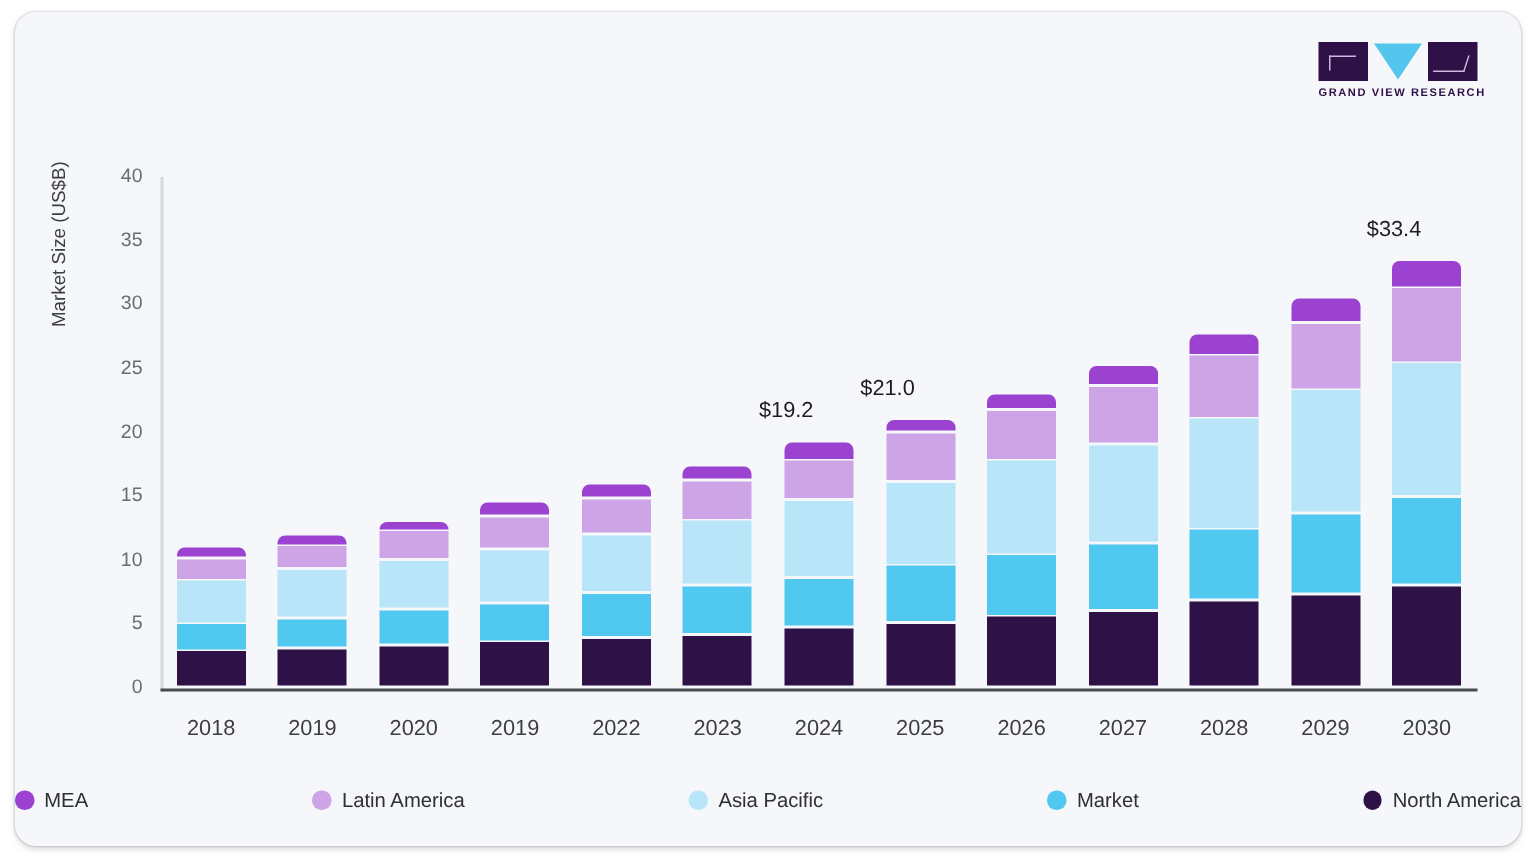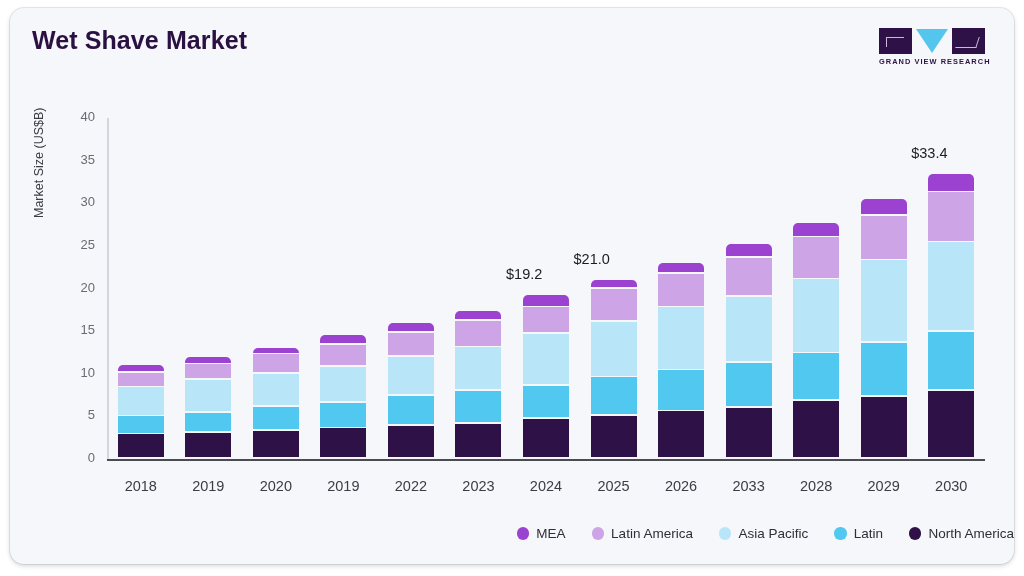--- a/index.html
+++ b/index.html
@@ -164,21 +164,21 @@
     color: #1c1c22;
     white-space: nowrap;
   }
 
   
   #legend {
     position: absolute;
     left: 0; right: 0;
     bottom: 23px;
     display: flex;
-    justify-content: flex-end;
+    justify-content: space-between;
     align-items: center;
     gap: 26px;
   }
   .legend-item {
     display: flex;
     align-items: center;
     gap: 7px;
   }
   .legend-swatch {
     width: 12.5px; height: 12.5px;
@@ -191,21 +191,20 @@
     white-space: nowrap;
   }
 </style>
 </head>
 <body>
 
 <div id="frame">
   <div id="card">
 
     <div id="header">
-      <div id="title">Wet Shave Market</div>
 
       <div id="logo">
         <div id="logo-marks">
           <div class="logo-box" id="logo-box-left"></div>
           <div id="logo-triangle"></div>
           <div class="logo-box" id="logo-box-right"></div>
         </div>
         <div id="logo-text">GRAND VIEW RESEARCH</div>
       </div>
     </div>
@@ -324,21 +323,21 @@
       <div id="x-ticks">
           <div class="x-tick-label" style="left: 95.7692px; width: 70px; top: 470px;">2018</div>
           <div class="x-tick-label" style="left: 163.308px; width: 70px; top: 470px;">2019</div>
           <div class="x-tick-label" style="left: 230.846px; width: 70px; top: 470px;">2020</div>
           <div class="x-tick-label" style="left: 298.385px; width: 70px; top: 470px;">2019</div>
           <div class="x-tick-label" style="left: 365.923px; width: 70px; top: 470px;">2022</div>
           <div class="x-tick-label" style="left: 433.462px; width: 70px; top: 470px;">2023</div>
           <div class="x-tick-label" style="left: 501px; width: 70px; top: 470px;">2024</div>
           <div class="x-tick-label" style="left: 568.538px; width: 70px; top: 470px;">2025</div>
           <div class="x-tick-label" style="left: 636.077px; width: 70px; top: 470px;">2026</div>
-          <div class="x-tick-label" style="left: 703.615px; width: 70px; top: 470px;">2033</div>
+          <div class="x-tick-label" style="left: 703.615px; width: 70px; top: 470px;">2027</div>
           <div class="x-tick-label" style="left: 771.154px; width: 70px; top: 470px;">2028</div>
           <div class="x-tick-label" style="left: 838.692px; width: 70px; top: 470px;">2029</div>
           <div class="x-tick-label" style="left: 906.231px; width: 70px; top: 470px;">2030</div>
         </div>
     </div>
 
     <div id="legend">
         <div class="legend-item">
           <span class="legend-swatch" style="background: rgb(155, 66, 209);"></span>
           <span class="legend-label">MEA</span>
@@ -346,21 +345,21 @@
         <div class="legend-item">
           <span class="legend-swatch" style="background: rgb(205, 164, 229);"></span>
           <span class="legend-label">Latin America</span>
         </div>
         <div class="legend-item">
           <span class="legend-swatch" style="background: rgb(184, 230, 248);"></span>
           <span class="legend-label">Asia Pacific</span>
         </div>
         <div class="legend-item">
           <span class="legend-swatch" style="background: rgb(80, 200, 240);"></span>
-          <span class="legend-label">Latin</span>
+          <span class="legend-label">Market</span>
         </div>
         <div class="legend-item">
           <span class="legend-swatch" style="background: rgb(46, 17, 70);"></span>
           <span class="legend-label">North America</span>
         </div>
       </div>
 
   </div>
 </div>
 

